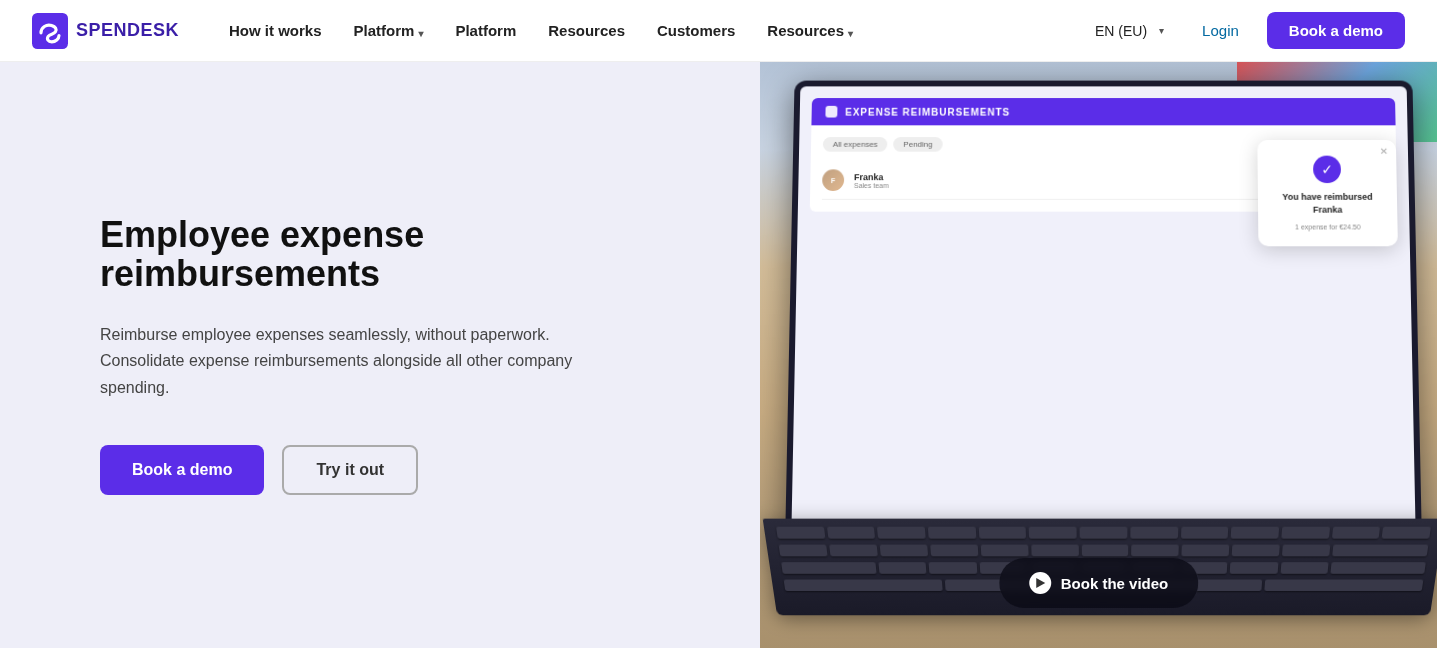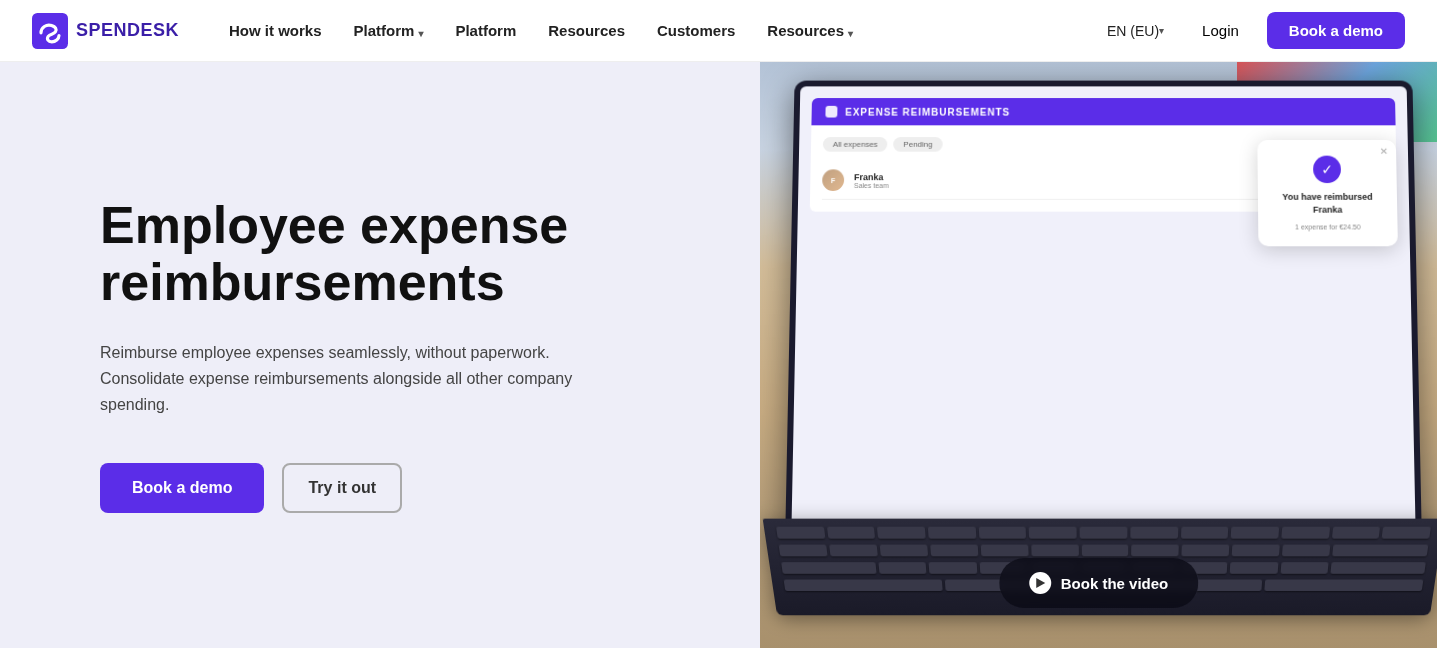--- a/index.html
+++ b/index.html
@@ -59,30 +59,30 @@
     }
     .nav-right {
       display: flex;
       align-items: center;
       gap: 16px;
       margin-left: auto;
     }
     .lang-selector {
       display: flex;
       align-items: center;
-      gap: 0;
+      gap: 12px;
       font-size: 14px;
       color: #222;
       cursor: pointer;
       padding: 6px 10px;
       border-radius: 6px;
     }
     .login-btn {
       font-size: 15px;
-      color: #000000;
+      color: #0369a1;
       font-weight: 500;
       cursor: pointer;
       padding: 6px 12px;
       border-radius: 6px;
     }
     .book-demo-nav {
       background: #5b2de8;
       color: #fff;
       border: none;
       border-radius: 8px;
@@ -102,21 +102,21 @@
       overflow: hidden;
     }
     .hero-left {
       flex: 0 0 760px;
       display: flex;
       flex-direction: column;
       justify-content: center;
       padding: 80px 80px 80px 100px;
     }
     .hero-heading {
-      font-size: 52px;
+      font-size: 36px;
       font-weight: 800;
       color: #111;
       line-height: 1.1;
       margin-bottom: 28px;
       max-width: 520px;
     }
     .hero-subtext {
       font-size: 16px;
       color: #444;
       line-height: 1.65;
@@ -136,21 +136,21 @@
       padding: 16px 32px;
       font-size: 16px;
       font-weight: 600;
       cursor: pointer;
     }
     .btn-secondary {
       background: transparent;
       color: #333;
       border: 2px solid #aaa;
       border-radius: 8px;
-      padding: 14px 24px;
+      padding: 14px 32px;
       font-size: 16px;
       font-weight: 600;
       cursor: pointer;
     }
 
     
     .hero-right {
       flex: 1;
       position: relative;
       min-height: 586px;

